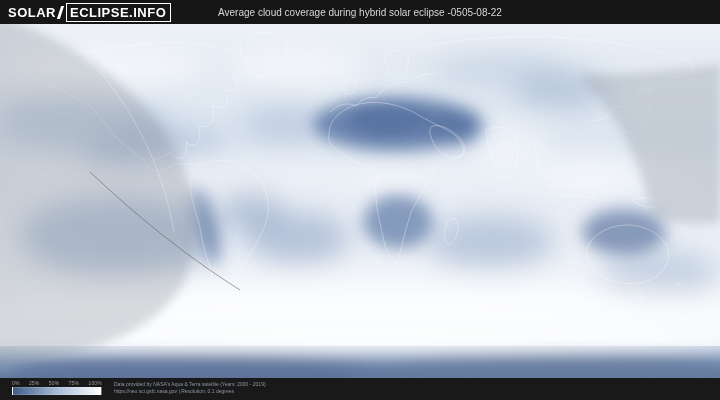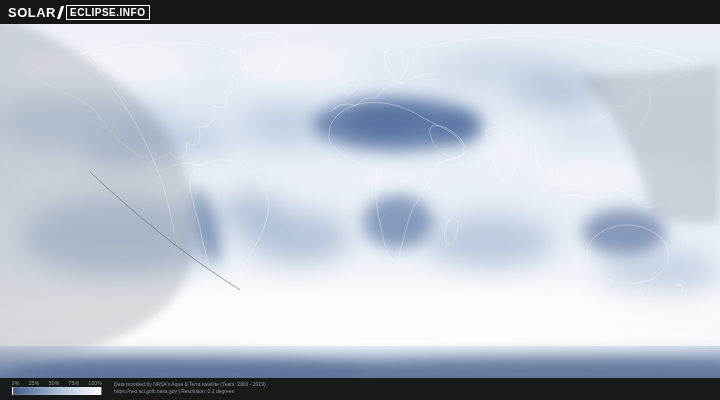--- a/index.html
+++ b/index.html
@@ -8,21 +8,21 @@
   .app { position:relative; width:720px; height:400px; }
 
   
   .header { position:absolute; top:0; left:0; width:720px; height:24px;
     background:#161616; display:flex; align-items:center; z-index:5; }
   .logo { display:flex; align-items:center; margin-left:8px; }
   .logo-primary { color:#ffffff; font-size:13px; font-weight:700; letter-spacing:.5px; }
   .logo-slash { width:7px; height:13px; margin:0 2px 0 1px; position:relative; }
   .logo-slash::before { content:""; position:absolute; left:2px; top:0; width:3px; height:13px;
     background:#ffffff; transform:skewX(-18deg); }
-  .logo-box { border:1px solid #ffffff; color:#ffffff; font-size:10px; font-weight:700;
+  .logo-box { border:1px solid #ffffff; color:#ffffff; font-size:13px; font-weight:700;
     letter-spacing:.5px; padding:1px 4px 1px 3px; }
   .header-title { position:absolute; left:0; right:0; text-align:center; color:#d6d6d6;
     font-size:10px; pointer-events:none; }
 
   
   .map-wrap { position:absolute; top:24px; left:0; width:720px; height:354px; background:#e7edf5; }
   .map-wrap svg { display:block; }
 
   
   .footer { position:absolute; bottom:0; left:0; width:720px; height:22px; background:#191919;
@@ -39,20 +39,21 @@
 <body>
 
 <div class="app">
 
   <div class="header">
     <div class="logo">
       <span class="logo-primary">SOLAR</span>
       <span class="logo-slash"></span>
       <span class="logo-box">ECLIPSE.INFO</span>
     </div>
+    <div class="header-title">Average cloud coverage during hybrid solar eclipse -0505-08-22</div>
   </div>
 
   <div class="map-wrap">
     <svg width="720" height="354" viewBox="0 0 720 354">
       <defs>
         <linearGradient id="baseG" x1="0" y1="0" x2="0" y2="1">
           <stop offset="0%" stop-color="#edf1f7"></stop>
           <stop offset="10%" stop-color="#e4ebf3"></stop>
           <stop offset="32%" stop-color="#dde6f1"></stop>
           <stop offset="52%" stop-color="#e7edf5"></stop>

